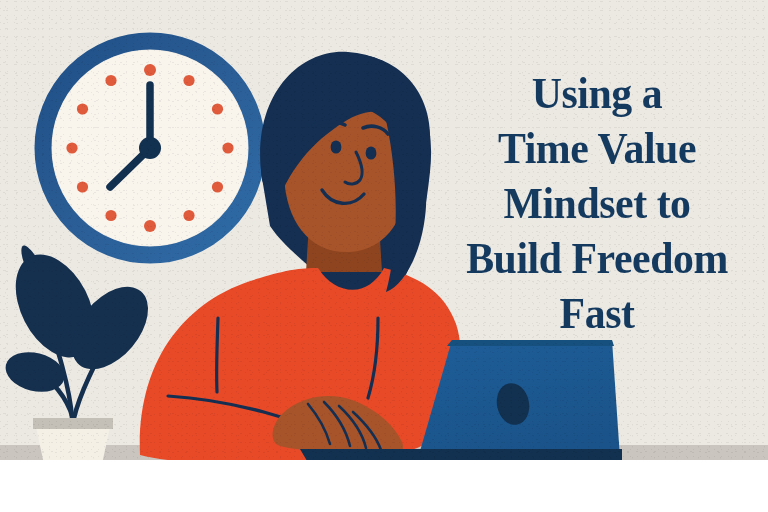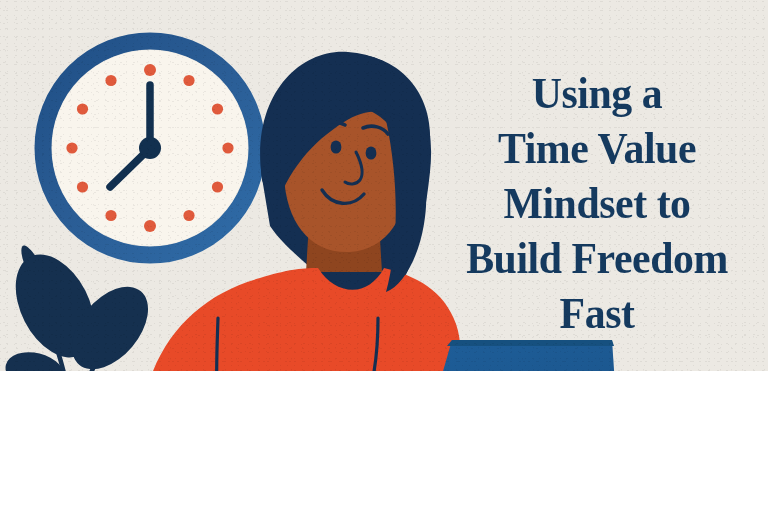--- a/index.html
+++ b/index.html
@@ -6,21 +6,21 @@
     margin: 0;
     padding: 0;
     background: #ffffff;
   }
   body {
     font-family: "Liberation Serif", serif;
   }
   #poster {
     position: relative;
     width: 768px;
-    height: 371px;
+    height: 460px;
     overflow: hidden;
     background: #ECE9E3;
   }
   #poster svg.art {
     position: absolute;
     inset: 0;
     width: 768px;
     height: 512px;
     display: block;
   }

